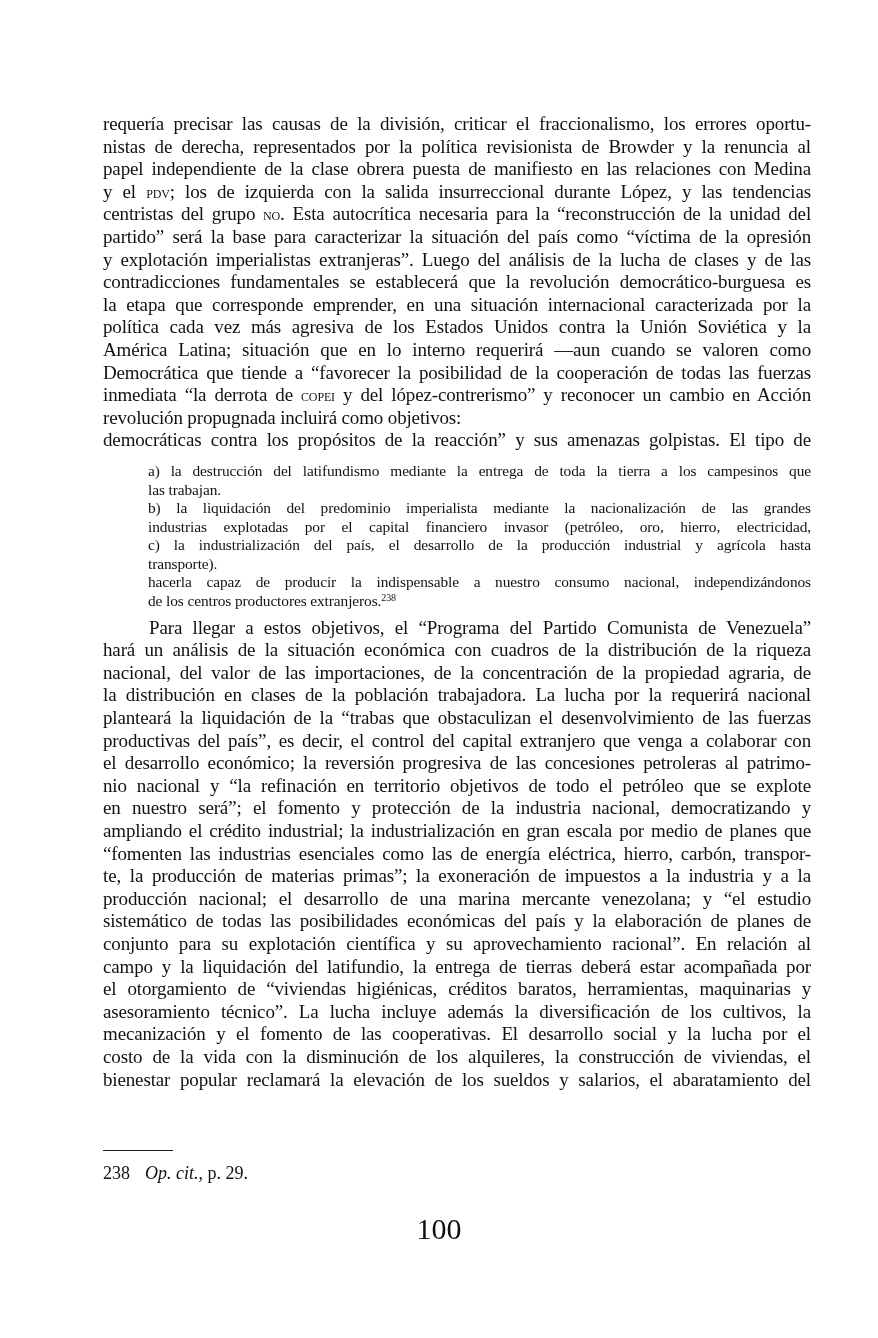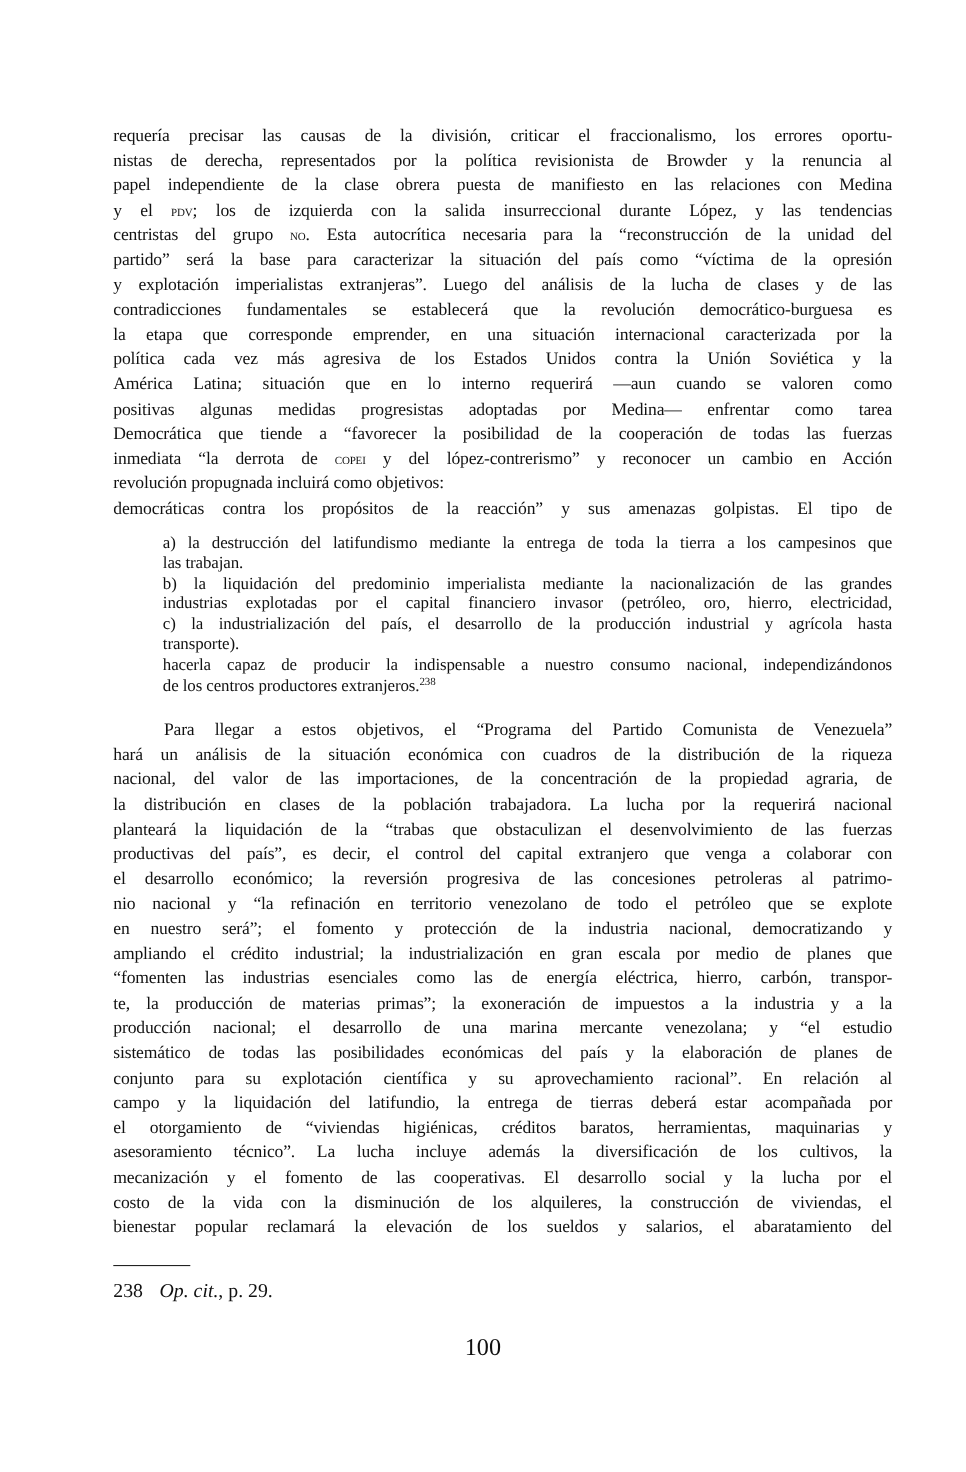--- a/index.html
+++ b/index.html
@@ -1,48 +1,47 @@
 <!DOCTYPE html>
 <html><head>
 <meta charset="utf-8">
 <style>
   html, body { margin: 0; padding: 0; background: #ffffff; }
   body { width: 878px; height: 1338px; position: relative; overflow: hidden; color: #111; }
   .page { position: absolute; left: 103px; top: 113px; width: 708px; font-family: "Liberation Serif", "DejaVu Serif", serif; }
-  .line { display: block; font-size: 16px; line-height: 22.6px; height: 22.6px; white-space: nowrap; text-align: justify; text-align-last: justify; letter-spacing: -0.15px; }
+  .line { display: block; font-size: 19px; line-height: 22.6px; height: 22.6px; white-space: nowrap; text-align: justify; text-align-last: justify; letter-spacing: -0.15px; }
   .line.last { text-align-last: left; }
   .sc { font-variant: small-caps; font-size: 0.92em; }
-  .quote { margin-left: 45px; width: 663px; margin-top: 10px; margin-bottom: 20px; }
+  .quote { margin-left: 45px; width: 663px; margin-top: 10px; margin-bottom: 6px; }
   .qline { display: block; font-size: 15.4px; line-height: 18.6px; height: 18.6px; white-space: nowrap; text-align: justify; text-align-last: justify; letter-spacing: -0.1px; }
   .qline.last { text-align-last: left; }
   .indent { padding-left: 46px; }
   sup.fn { font-size: 10px; vertical-align: 5px; line-height: 0; }
   .rule { position: absolute; left: 103px; top: 1150px; width: 70px; height: 1px; background: #222; }
   .footnote { position: absolute; left: 103px; top: 1163px; font-family: "Liberation Serif", serif; font-size: 18px; }
   .footnote .num { display: inline-block; width: 42px; }
   .footnote .ital { font-style: italic; }
-  .pagenum { position: absolute; left: 0; width: 878px; top: 1212px; text-align: center; font-family: "Liberation Serif", serif; font-size: 22px; }
+  .pagenum { position: absolute; left: 0; width: 878px; top: 1212px; text-align: center; font-family: "Liberation Serif", serif; font-size: 30px; }
 </style>
 </head>
 <body>
 
 <div class="page">
   <div id="p1">
       <span class="line">requería precisar las causas de la división, criticar el fraccionalismo, los errores oportu-</span>
       <span class="line">nistas de derecha, representados por la política revisionista de Browder y la renuncia al</span>
       <span class="line">papel independiente de la clase obrera puesta de manifiesto en las relaciones con Medina</span>
       <span class="line"><span>y el </span><span class="sc">pdv</span><span>; los de izquierda con la salida insurreccional durante López, y las tendencias</span></span>
       <span class="line"><span>centristas del grupo </span><span class="sc">no</span><span>. Esta autocrítica necesaria para la “reconstrucción de la unidad del</span></span>
       <span class="line">partido” será la base para caracterizar la situación del país como “víctima de la opresión</span>
       <span class="line">y explotación imperialistas extranjeras”. Luego del análisis de la lucha de clases y de las</span>
       <span class="line">contradicciones fundamentales se establecerá que la revolución democrático-burguesa es</span>
       <span class="line">la etapa que corresponde emprender, en una situación internacional caracterizada por la</span>
       <span class="line">política cada vez más agresiva de los Estados Unidos contra la Unión Soviética y la</span>
       <span class="line">América Latina; situación que en lo interno requerirá —aun cuando se valoren como</span>
-      <span class="line">positivas algunas medidas progresistas adoptadas por Medina— enfrentar como tarea</span>
       <span class="line">Democrática que tiende a “favorecer la posibilidad de la cooperación de todas las fuerzas</span>
       <span class="line"><span>inmediata “la derrota de </span><span class="sc">copei</span><span> y del lópez-contrerismo” y reconocer un cambio en Acción</span></span>
       <span class="line last">revolución propugnada incluirá como objetivos:</span>
       <span class="line">democráticas contra los propósitos de la reacción” y sus amenazas golpistas. El tipo de</span>
     </div>
   <div id="q" class="quote">
       <span class="qline">a) la destrucción del latifundismo mediante la entrega de toda la tierra a los campesinos que</span>
       <span class="qline last">las trabajan.</span>
       <span class="qline">b) la liquidación del predominio imperialista mediante la nacionalización de las grandes</span>
       <span class="qline">industrias explotadas por el capital financiero invasor (petróleo, oro, hierro, electricidad,</span>
@@ -52,21 +51,21 @@
       <span class="qline last">de los centros productores extranjeros.<sup class="fn">238</sup></span>
     </div>
   <div id="p2">
       <span class="line indent">Para llegar a estos objetivos, el “Programa del Partido Comunista de Venezuela”</span>
       <span class="line">hará un análisis de la situación económica con cuadros de la distribución de la riqueza</span>
       <span class="line">nacional, del valor de las importaciones, de la concentración de la propiedad agraria, de</span>
       <span class="line">la distribución en clases de la población trabajadora. La lucha por la requerirá nacional</span>
       <span class="line">planteará la liquidación de la “trabas que obstaculizan el desenvolvimiento de las fuerzas</span>
       <span class="line">productivas del país”, es decir, el control del capital extranjero que venga a colaborar con</span>
       <span class="line">el desarrollo económico; la reversión progresiva de las concesiones petroleras al patrimo-</span>
-      <span class="line">nio nacional y “la refinación en territorio venezolano de todo el petróleo que se explote</span>
+      <span class="line">nio nacional y “la refinación en territorio objetivos de todo el petróleo que se explote</span>
       <span class="line">en nuestro será”; el fomento y protección de la industria nacional, democratizando y</span>
       <span class="line">ampliando el crédito industrial; la industrialización en gran escala por medio de planes que</span>
       <span class="line">“fomenten las industrias esenciales como las de energía eléctrica, hierro, carbón, transpor-</span>
       <span class="line">te, la producción de materias primas”; la exoneración de impuestos a la industria y a la</span>
       <span class="line">producción nacional; el desarrollo de una marina mercante venezolana; y “el estudio</span>
       <span class="line">sistemático de todas las posibilidades económicas del país y la elaboración de planes de</span>
       <span class="line">conjunto para su explotación científica y su aprovechamiento racional”. En relación al</span>
       <span class="line">campo y la liquidación del latifundio, la entrega de tierras deberá estar acompañada por</span>
       <span class="line">el otorgamiento de “viviendas higiénicas, créditos baratos, herramientas, maquinarias y</span>
       <span class="line">asesoramiento técnico”. La lucha incluye además la diversificación de los cultivos, la</span>

